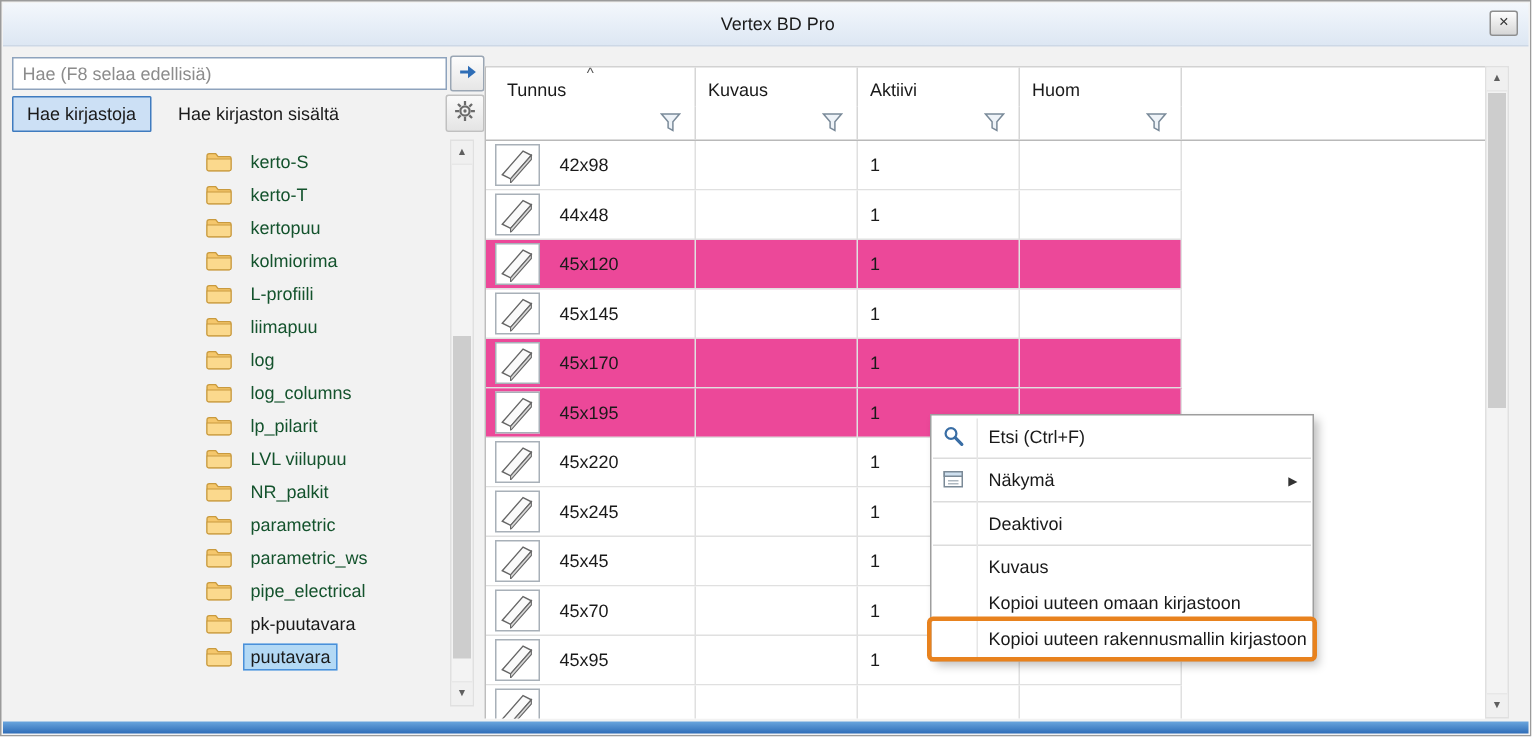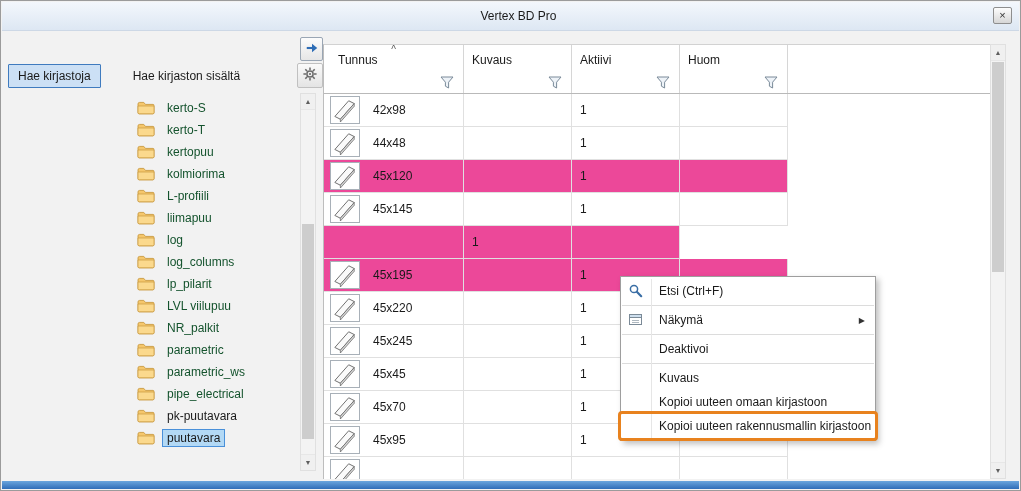--- a/index.html
+++ b/index.html
@@ -20,21 +20,21 @@
   
   .search-input { position:absolute; left:7px; top:37px; width:290px; height:22px;
                   border:1px solid #8ea3bd; background:#fff; font-size:12px; padding:0 6px; color:#222; }
   .search-input::placeholder { color:#8c8c8c; opacity:1; }
   .go-btn { position:absolute; left:299px; top:36px; width:23px; height:24px;
             background:linear-gradient(#fcfcfc,#e6e6e6); border:1px solid #9aa6b4; border-radius:2px;
             display:flex; align-items:center; justify-content:center; }
   .go-btn svg { width:16px; height:14px; }
 
   
-  .tabs { position:absolute; left:7px; top:62px; height:26px; display:flex; align-items:center; gap:22px; }
+  .tabs { position:absolute; left:7px; top:62px; height:26px; display:flex; align-items:center; gap:8px; }
   .tab { font-size:12px; color:#1a1a1a; background:transparent; border:1px solid transparent;
          height:24px; padding:0 9px; }
   .tab.active { background:#cce0f5; border:1px solid #3f7bbf; border-radius:1px; }
   .gear-btn { position:absolute; left:296px; top:62px; width:26px; height:25px;
               background:linear-gradient(#fafafa,#e4e4e4); border:1px solid #c0c0c0; border-radius:2px;
               display:flex; align-items:center; justify-content:center; }
   .gear-btn svg { width:16px; height:16px; }
 
   
   .tree { position:absolute; left:2px; top:92px; width:296px; height:380px; overflow:hidden; padding-top:4px; }
@@ -103,20 +103,21 @@
 
 <div class="window">
 
   <div class="titlebar">
     <span class="title">Vertex BD Pro</span>
   </div>
   <div class="close-btn">
     <span>×</span>
   </div>
 
+  <input class="search-input" type="text" placeholder="Hae (F8 selaa edellisiä)" style="">
   <button class="go-btn">
     <span>
       <svg viewBox="0 0 18 16">
           <path d="M3 8h8" stroke="#2e6db6" stroke-width="2.4" fill="none"></path>
           <path d="M9 3.2 L15 8 L9 12.8 Z" fill="#2e6db6"></path>
         </svg>
     </span>
   </button>
 
   <div class="tabs">
@@ -391,20 +392,29 @@
               </svg>
       </span>
       <span class="v-tunnus">45x145</span>
     </div>
     <div class="cell v-kuvaus"></div>
     <div class="cell v-aktiivi">1</div>
     <div class="cell v-huom"></div>
     <div class="cell fill"></div>
   </div>
         <div class="trow selected">
+    <div class="cell c-tunnus">
+      <span class="plank-tile">
+        <svg viewBox="0 0 28 26">
+                <path d="M3 20 L18 3 L24 6 L9 23 Z" fill="#fafafa" stroke="#666" stroke-width="1"></path>
+                <path d="M9 23 L24 6 L24 9 L9 26 Z" fill="#d9d9d9" stroke="#666" stroke-width="0.8"></path>
+              </svg>
+      </span>
+      <span class="v-tunnus">45x170</span>
+    </div>
     <div class="cell v-kuvaus"></div>
     <div class="cell v-aktiivi">1</div>
     <div class="cell v-huom"></div>
     <div class="cell fill"></div>
   </div>
         <div class="trow selected">
     <div class="cell c-tunnus">
       <span class="plank-tile">
         <svg viewBox="0 0 28 26">
                 <path d="M3 20 L18 3 L24 6 L9 23 Z" fill="#fafafa" stroke="#666" stroke-width="1"></path>

